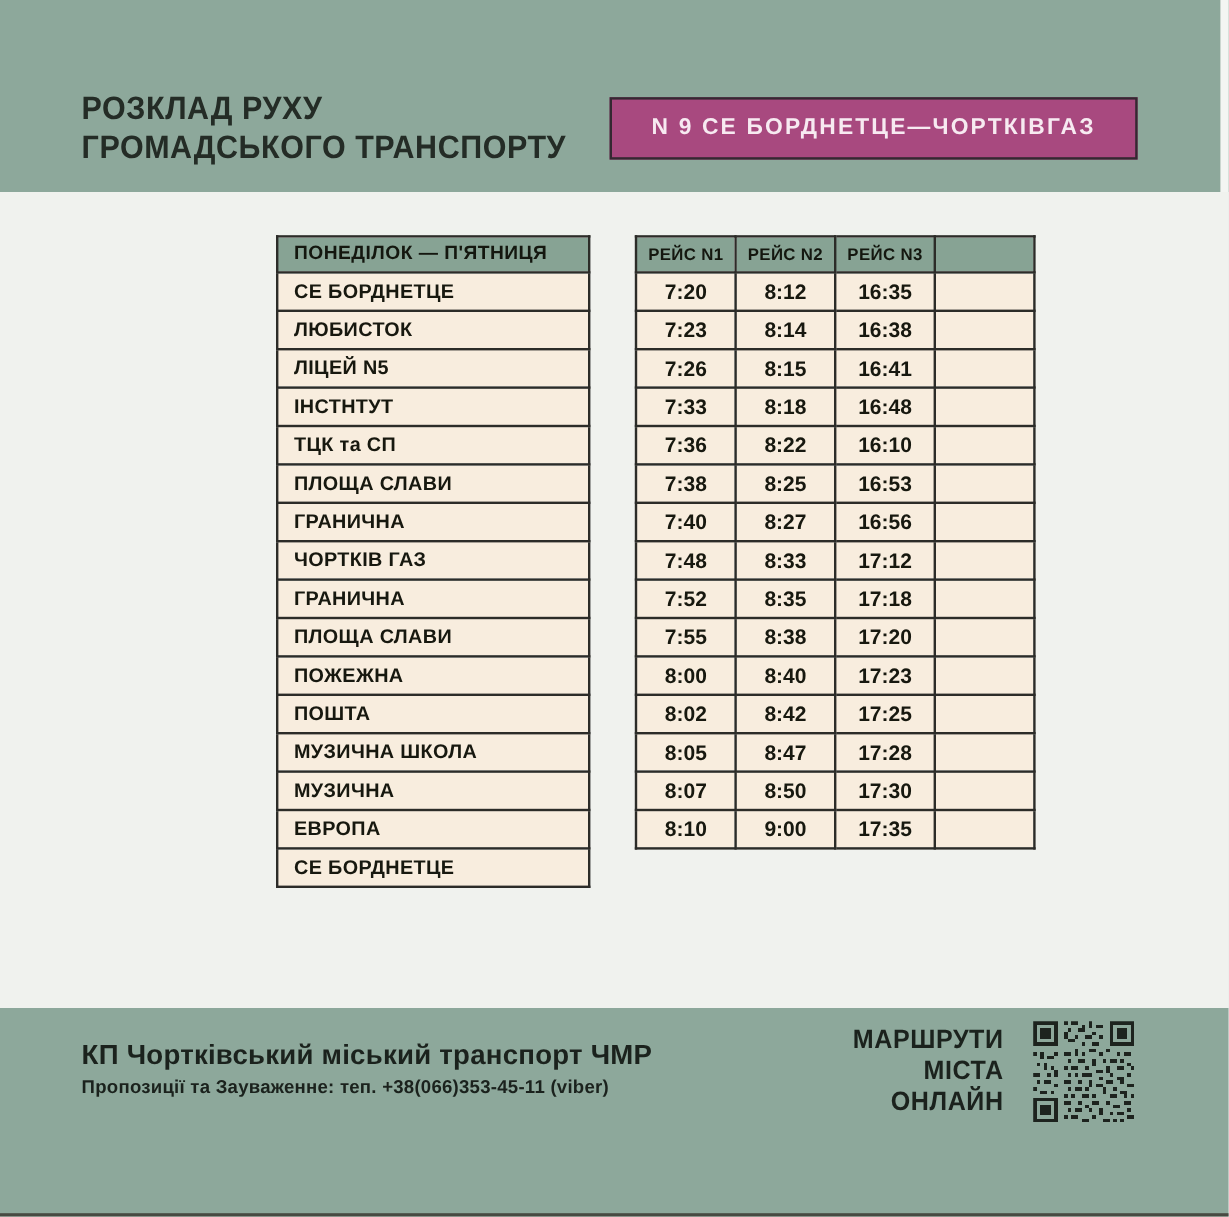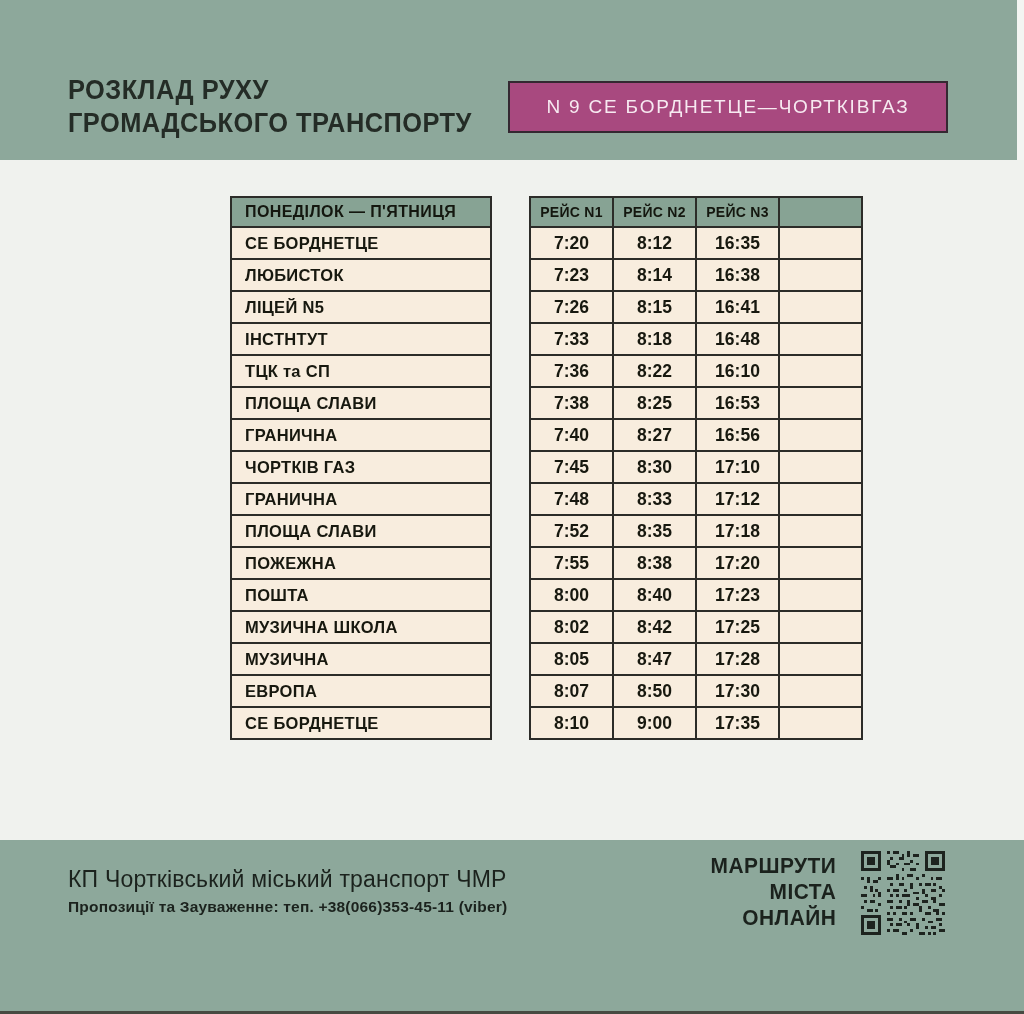--- a/index.html
+++ b/index.html
@@ -15,38 +15,38 @@
   .main-title {
     position:absolute; left:68px; top:74px;
     font-size:27px; font-weight:bold; line-height:1.23;
     letter-spacing:0.5px; color:#242c26; white-space:pre-line;
     transform:scaleX(.94); transform-origin:left top;
   }
   .route-badge {
     position:absolute; left:508px; top:81px; width:440px; height:52px;
     background:#a8497f; border:2px solid #342831; box-sizing:border-box;
     display:flex; align-items:center; justify-content:center;
-    color:#f7eaf1; font-size:19px; font-weight:normal; letter-spacing:1.8px;
+    color:#f7eaf1; font-size:19px; font-weight:bold; letter-spacing:1.8px;
   }
   
   .tbl { position:absolute; border-collapse:collapse; table-layout:fixed; }
   .tbl th, .tbl td { border:2px solid #2c2c28; box-sizing:border-box; overflow:hidden; white-space:nowrap; }
   .tbl th { background:#87a394; font-weight:bold; color:#14170f; }
   .tbl td { background:#f8edde; color:#17180f; }
   .tbl-left  { left:230px; top:196px; width:262px; }
   .tbl-right { left:529px; top:196px; width:332px; }
   .day-h { height:30px; text-align:left; padding:0 0 0 13px; font-size:16px; letter-spacing:0.4px; }
   .trip-h { height:30px; text-align:center; font-size:14px; letter-spacing:0.3px; }
   .stop-td { height:32px; text-align:left; padding:0 0 0 13px; font-size:16.5px; font-weight:bold; letter-spacing:0.3px; }
   .time-td { height:32px; text-align:center; font-size:17.5px; font-weight:bold; }
   
   .bottom-band { position:absolute; left:0; top:840px; width:1024px; height:174px; background:#8da89b; }
   .bottom-edge { position:absolute; left:0; bottom:0; width:1024px; height:3px; background:#474a42; }
   .footer-left { position:absolute; left:68px; top:866px; }
-  .company-line { font-size:23px; font-weight:normal; color:#1b221d; letter-spacing:0.2px; }
+  .company-line { font-size:23px; font-weight:bold; color:#1b221d; letter-spacing:0.2px; }
   .contact-line { margin-top:5px; font-size:15.5px; font-weight:bold; color:#1b221d; letter-spacing:0.2px; }
   .footer-right {
     position:absolute; right:79px; top:851px;
     display:flex; align-items:flex-start; gap:25px;
   }
   .online-label {
     text-align:right; font-size:22px; font-weight:bold; line-height:1.18;
     color:#1b221d; white-space:pre-line; letter-spacing:0.5px; margin-top:2px;
     transform:scaleX(.95); transform-origin:right top;
   }
@@ -177,26 +177,20 @@
           <td class="time-td">16:53</td>
           <td class="time-td"></td>
         </tr>
         <tr>
           <td class="time-td">7:40</td>
           <td class="time-td">8:27</td>
           <td class="time-td">16:56</td>
           <td class="time-td"></td>
         </tr>
         <tr>
-          <td class="time-td">7:45</td>
-          <td class="time-td">8:30</td>
-          <td class="time-td">17:10</td>
-          <td class="time-td"></td>
-        </tr>
-        <tr>
           <td class="time-td">7:48</td>
           <td class="time-td">8:33</td>
           <td class="time-td">17:12</td>
           <td class="time-td"></td>
         </tr>
         <tr>
           <td class="time-td">7:52</td>
           <td class="time-td">8:35</td>
           <td class="time-td">17:18</td>
           <td class="time-td"></td>

